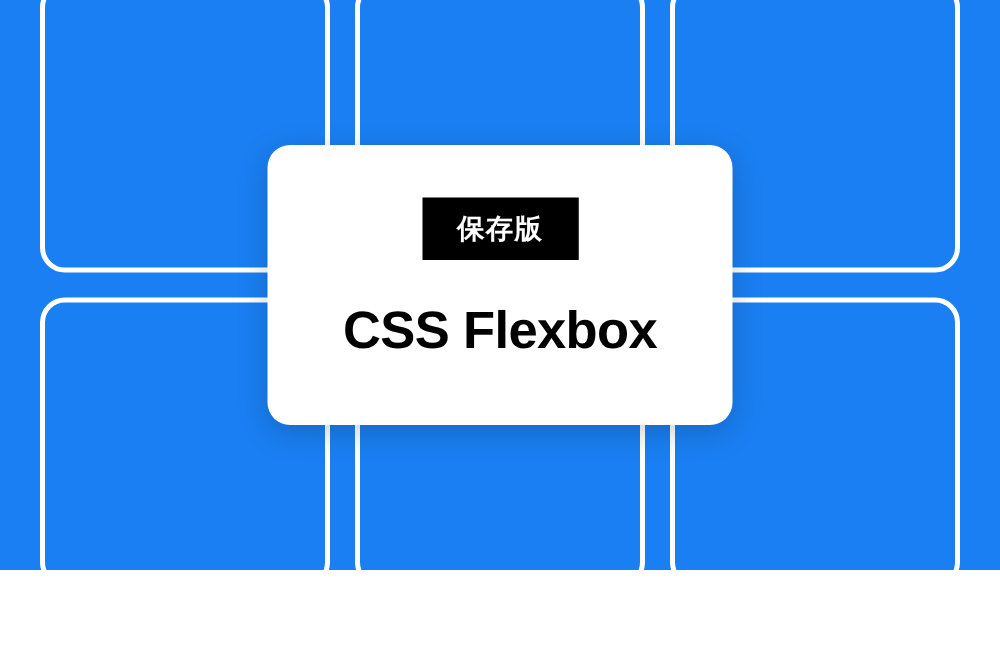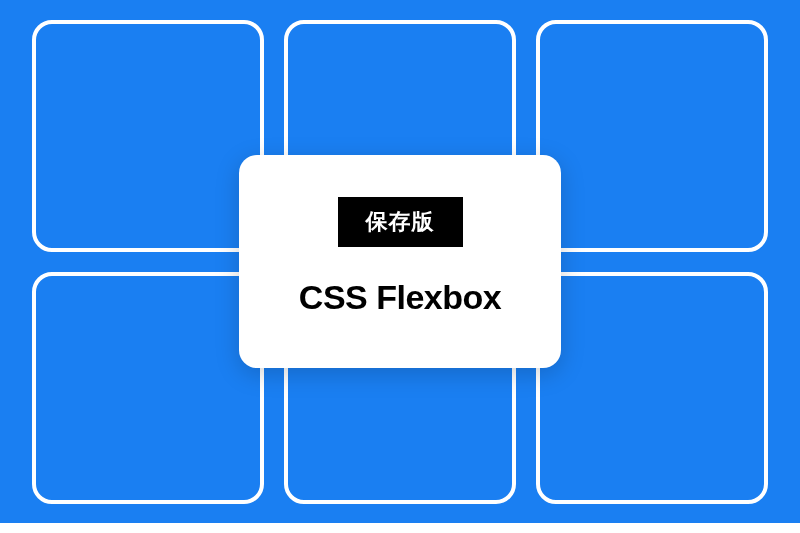--- a/index.html
+++ b/index.html
@@ -9,21 +9,21 @@
     }
     body {
       width: 800px;
       height: 533px;
       overflow: hidden;
       font-family: -apple-system, BlinkMacSystemFont, "Helvetica Neue", "Hiragino Kaku Gothic ProN", "Hiragino Sans", "Yu Gothic", sans-serif;
     }
     .canvas {
       position: relative;
       width: 800px;
-      height: 523px;
+      height: 456px;
       background: #1a7ff2;
       display: flex;
       align-items: center;
       justify-content: center;
     }
     .grid {
       position: absolute;
       inset: 0;
       display: flex;
       flex-wrap: wrap;
@@ -53,21 +53,21 @@
     .badge {
       background: #000000;
       color: #ffffff;
       font-size: 22px;
       font-weight: 700;
       padding: 10px 28px;
       letter-spacing: 1px;
       margin-bottom: 28px;
     }
     .title {
-      font-size: 34px;
+      font-size: 42px;
       font-weight: 700;
       color: #000000;
       text-align: left;
       line-height: 1.35;
       letter-spacing: -0.5px;
     }
   </style>
 </head>
 <body>
 

